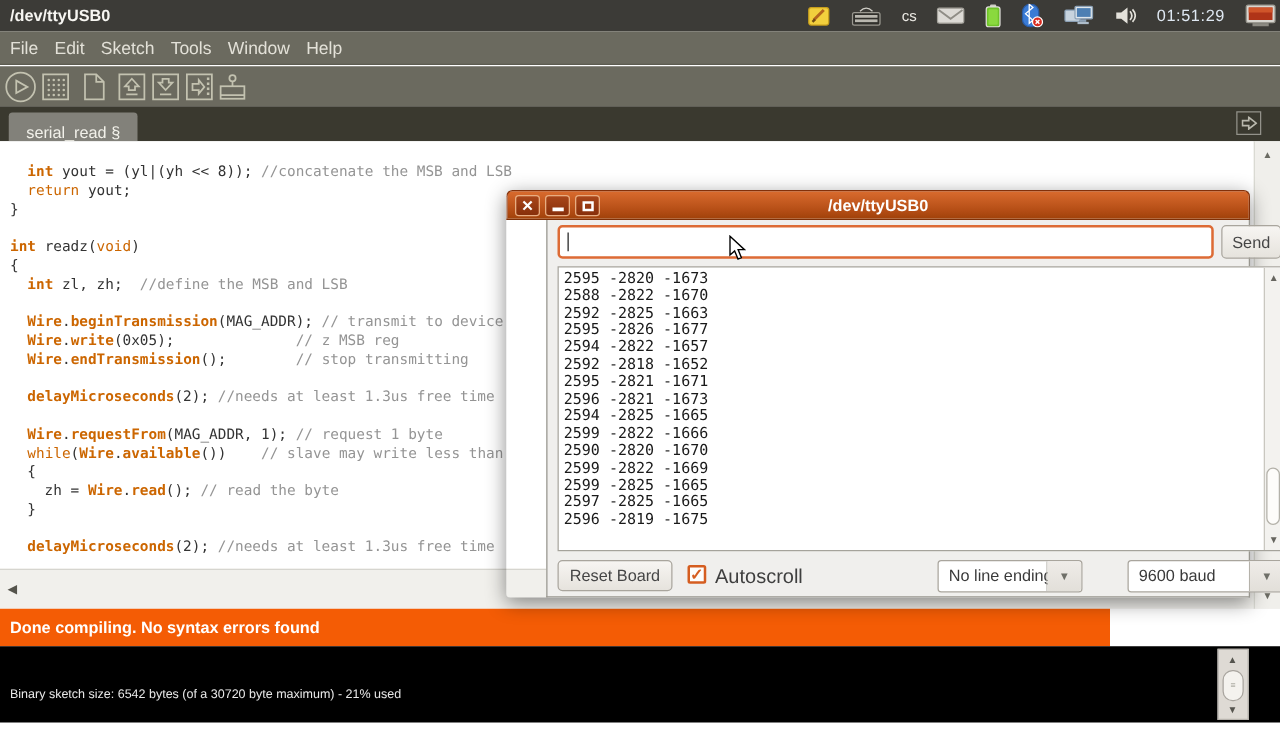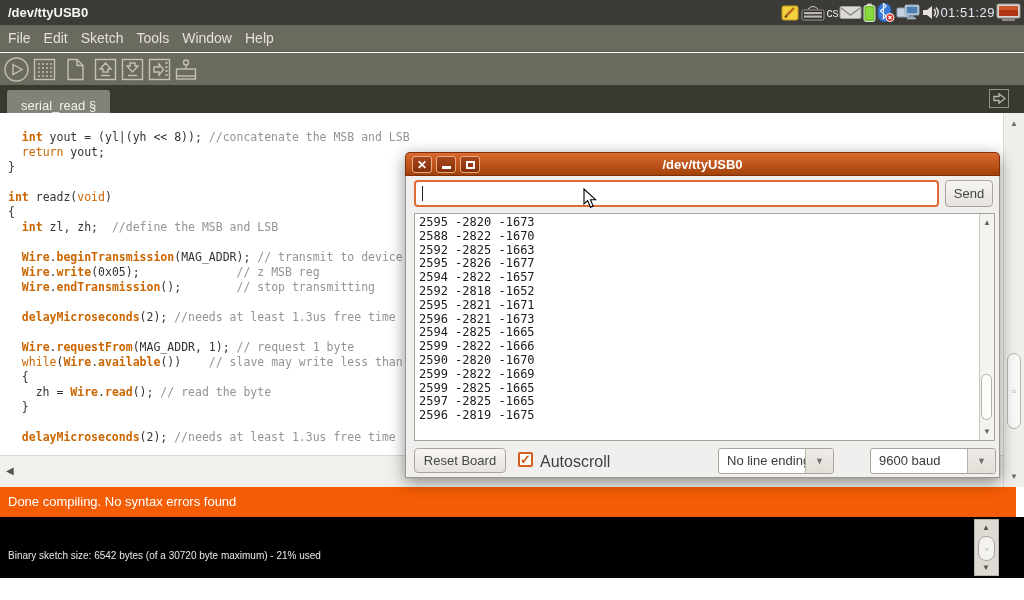--- a/index.html
+++ b/index.html
@@ -2,21 +2,21 @@
 <html><head>
 <meta charset="utf-8">
 <style>
   * { margin:0; padding:0; box-sizing:border-box; }
   body { font-family:"Liberation Sans", sans-serif; }
   #screen { position:relative; width:1024px; height:600px; overflow:hidden; background:#fff; }
 
   
   .panel { position:absolute; left:0; top:0; width:1024px; height:25px; background:#3c3b37; display:flex; align-items:center; }
   .panel-title { color:#f7f6f2; font-weight:bold; font-size:13px; padding-left:8px; flex:0 0 auto; }
-  .tray { margin-left:auto; display:flex; align-items:center; gap:1px; padding-right:3px; height:25px; }
+  .tray { margin-left:auto; display:flex; align-items:center; gap:16px; padding-right:3px; height:25px; }
   .tray svg { display:block; }
   .kb-layout { color:#eceae4; font-size:12px; }
   .clock { color:#dfe8f2; font-size:13px; letter-spacing:.5px; }
 
   
   .menubar { position:absolute; left:0; top:25px; width:1024px; height:27px; background:#6b6a5f; display:flex; align-items:center; gap:13px; padding-left:8px; border-bottom:1px solid #5c5b50; }
   .menu-item { color:#e3e1d8; font-size:14px; }
 
   
   .toolbar { position:absolute; left:0; top:53px; width:1024px; height:32px; background:#6b6a5f; }
@@ -38,40 +38,40 @@
 
   
   .hscroll { position:absolute; left:0; top:455px; width:1024px; height:32px; background:#f1f0ec; border-top:1px solid #d6d5cf; }
   .hscroll .larr { position:absolute; left:6px; top:9px; color:#55544c; font-size:10px; }
   .vscroll { position:absolute; left:1003px; top:113px; width:21px; height:374px; background:#f0efeb; border-left:1px solid #dadad3; }
   .vscroll .arr { position:absolute; left:6px; color:#6b6b63; font-size:8px; }
   .vthumb { position:absolute; left:3px; top:240px; width:14px; height:76px; background:#faf9f7; border:1px solid #b5b4ac; border-radius:7px; }
   .grip { position:absolute; left:50%; top:50%; transform:translate(-50%,-50%); color:#b0afa7; font-size:7px; letter-spacing:0; line-height:3px; text-align:center; }
 
   
-  .statusbar { position:absolute; left:0; top:487px; width:1016px; height:30px; background:#f45c05; color:#ffffff; font-size:13px; line-height:30px; padding-left:8px; }
+  .statusbar { position:absolute; left:0; top:487px; width:888px; height:30px; background:#f45c05; color:#ffffff; font-size:13px; line-height:30px; padding-left:8px;font-weight:bold; }
   .console { position:absolute; left:0; top:517px; width:1024px; height:61px; background:#000000; }
   .console-text { position:absolute; left:8px; top:33px; color:#e8e8e8; font-family:Liberation Sans, sans-serif; font-size:10px; white-space:pre; }
   .cscroll { position:absolute; left:974px; top:2px; width:25px; height:57px; background:#dedad4; border:1px solid #b8b4ae; }
   .cscroll .arr { position:absolute; left:7px; color:#55544e; font-size:8px; }
   .cthumb { position:absolute; left:3px; top:16px; width:17px; height:25px; background:#f4f2ee; border:1px solid #a8a49e; border-radius:8px; }
   .footer { position:absolute; left:0; top:578px; width:1024px; height:22px; background:#77766a; }
   .footer-left { position:absolute; left:8px; top:4px; color:#fdfdf8; font-size:12px; }
   .footer-right { position:absolute; right:7px; top:5px; color:#d4d3c6; font-size:11.5px; }
 
   
   .smwin { position:absolute; left:405px; top:152px; width:595px; height:326px; border-radius:6px 6px 3px 3px; box-shadow:0 4px 16px rgba(0,0,0,.45); }
   .smtitle { position:relative; height:24px; background:linear-gradient(#d96b2e,#b44d15 70%,#a04109); border:1px solid #823009; border-bottom:1px solid #7e3007; border-radius:5px 5px 0 0; }
   .smtitle-text { position:absolute; left:0; right:0; top:0; text-align:center; color:#ffffff; font-weight:bold; font-size:13px; line-height:24px; }
   .wbtns { position:absolute; left:6px; top:3px; display:flex; gap:4px; }
   .wbtn { width:20px; height:17px; background:linear-gradient(#a8461a,#872f0a); border:1px solid #e7ad82; border-radius:3px; position:relative; color:#fff; }
   .wbtn .x { position:absolute; left:0; right:0; top:0px; text-align:center; font-size:12px; font-weight:bold; line-height:16px; }
   .wbtn .mn { position:absolute; left:5px; bottom:3px; width:9px; height:3px; background:#fff; }
   .wbtn .mx { position:absolute; left:5px; top:4px; width:9px; height:8px; border:2px solid #fff; }
-  .smbody { position:relative; height:302px; background:#f0efed; border:1px solid #98968f; border-top:none; }
+  .smbody { position:relative; height:302px; background:#f0efed; border:1px solid #98968f; border-top:none;margin-left:32px; }
   .sminput { position:absolute; left:8px; top:4px; width:525px; height:27px; background:#fff; border:2px solid #dd6b35; border-radius:4px; }
   .caret { position:absolute; left:6px; top:4px; width:1px; height:15px; background:#222; }
   .btn { background:linear-gradient(#f7f5f2,#e6e3dd); border:1px solid #a9a59d; border-radius:4px; color:#454545; font-size:13px; text-align:center; }
   .send-btn { position:absolute; left:539px; top:4px; width:48px; height:27px; line-height:25px; }
   .smtext { position:absolute; left:8px; top:37px; width:581px; height:228px; background:#fff; border:1px solid #a5a39b; overflow:hidden; }
   .smlines { padding:2px 0 0 4px; font-family:"DejaVu Sans Mono", monospace; font-size:12px; line-height:13.8px; color:#1a1a1a; }
   .sline { white-space:pre; }
   .smscroll { position:absolute; right:0; top:0; bottom:0; width:15px; background:#f3f2ef; border-left:1px solid #c9c7c0; }
   .smscroll .arr { position:absolute; left:3px; color:#66655f; font-size:8px; }
   .smthumb { position:absolute; left:1px; bottom:20px; width:11px; height:46px; background:#fdfcfa; border:1px solid #b3b1a9; border-radius:6px; }

